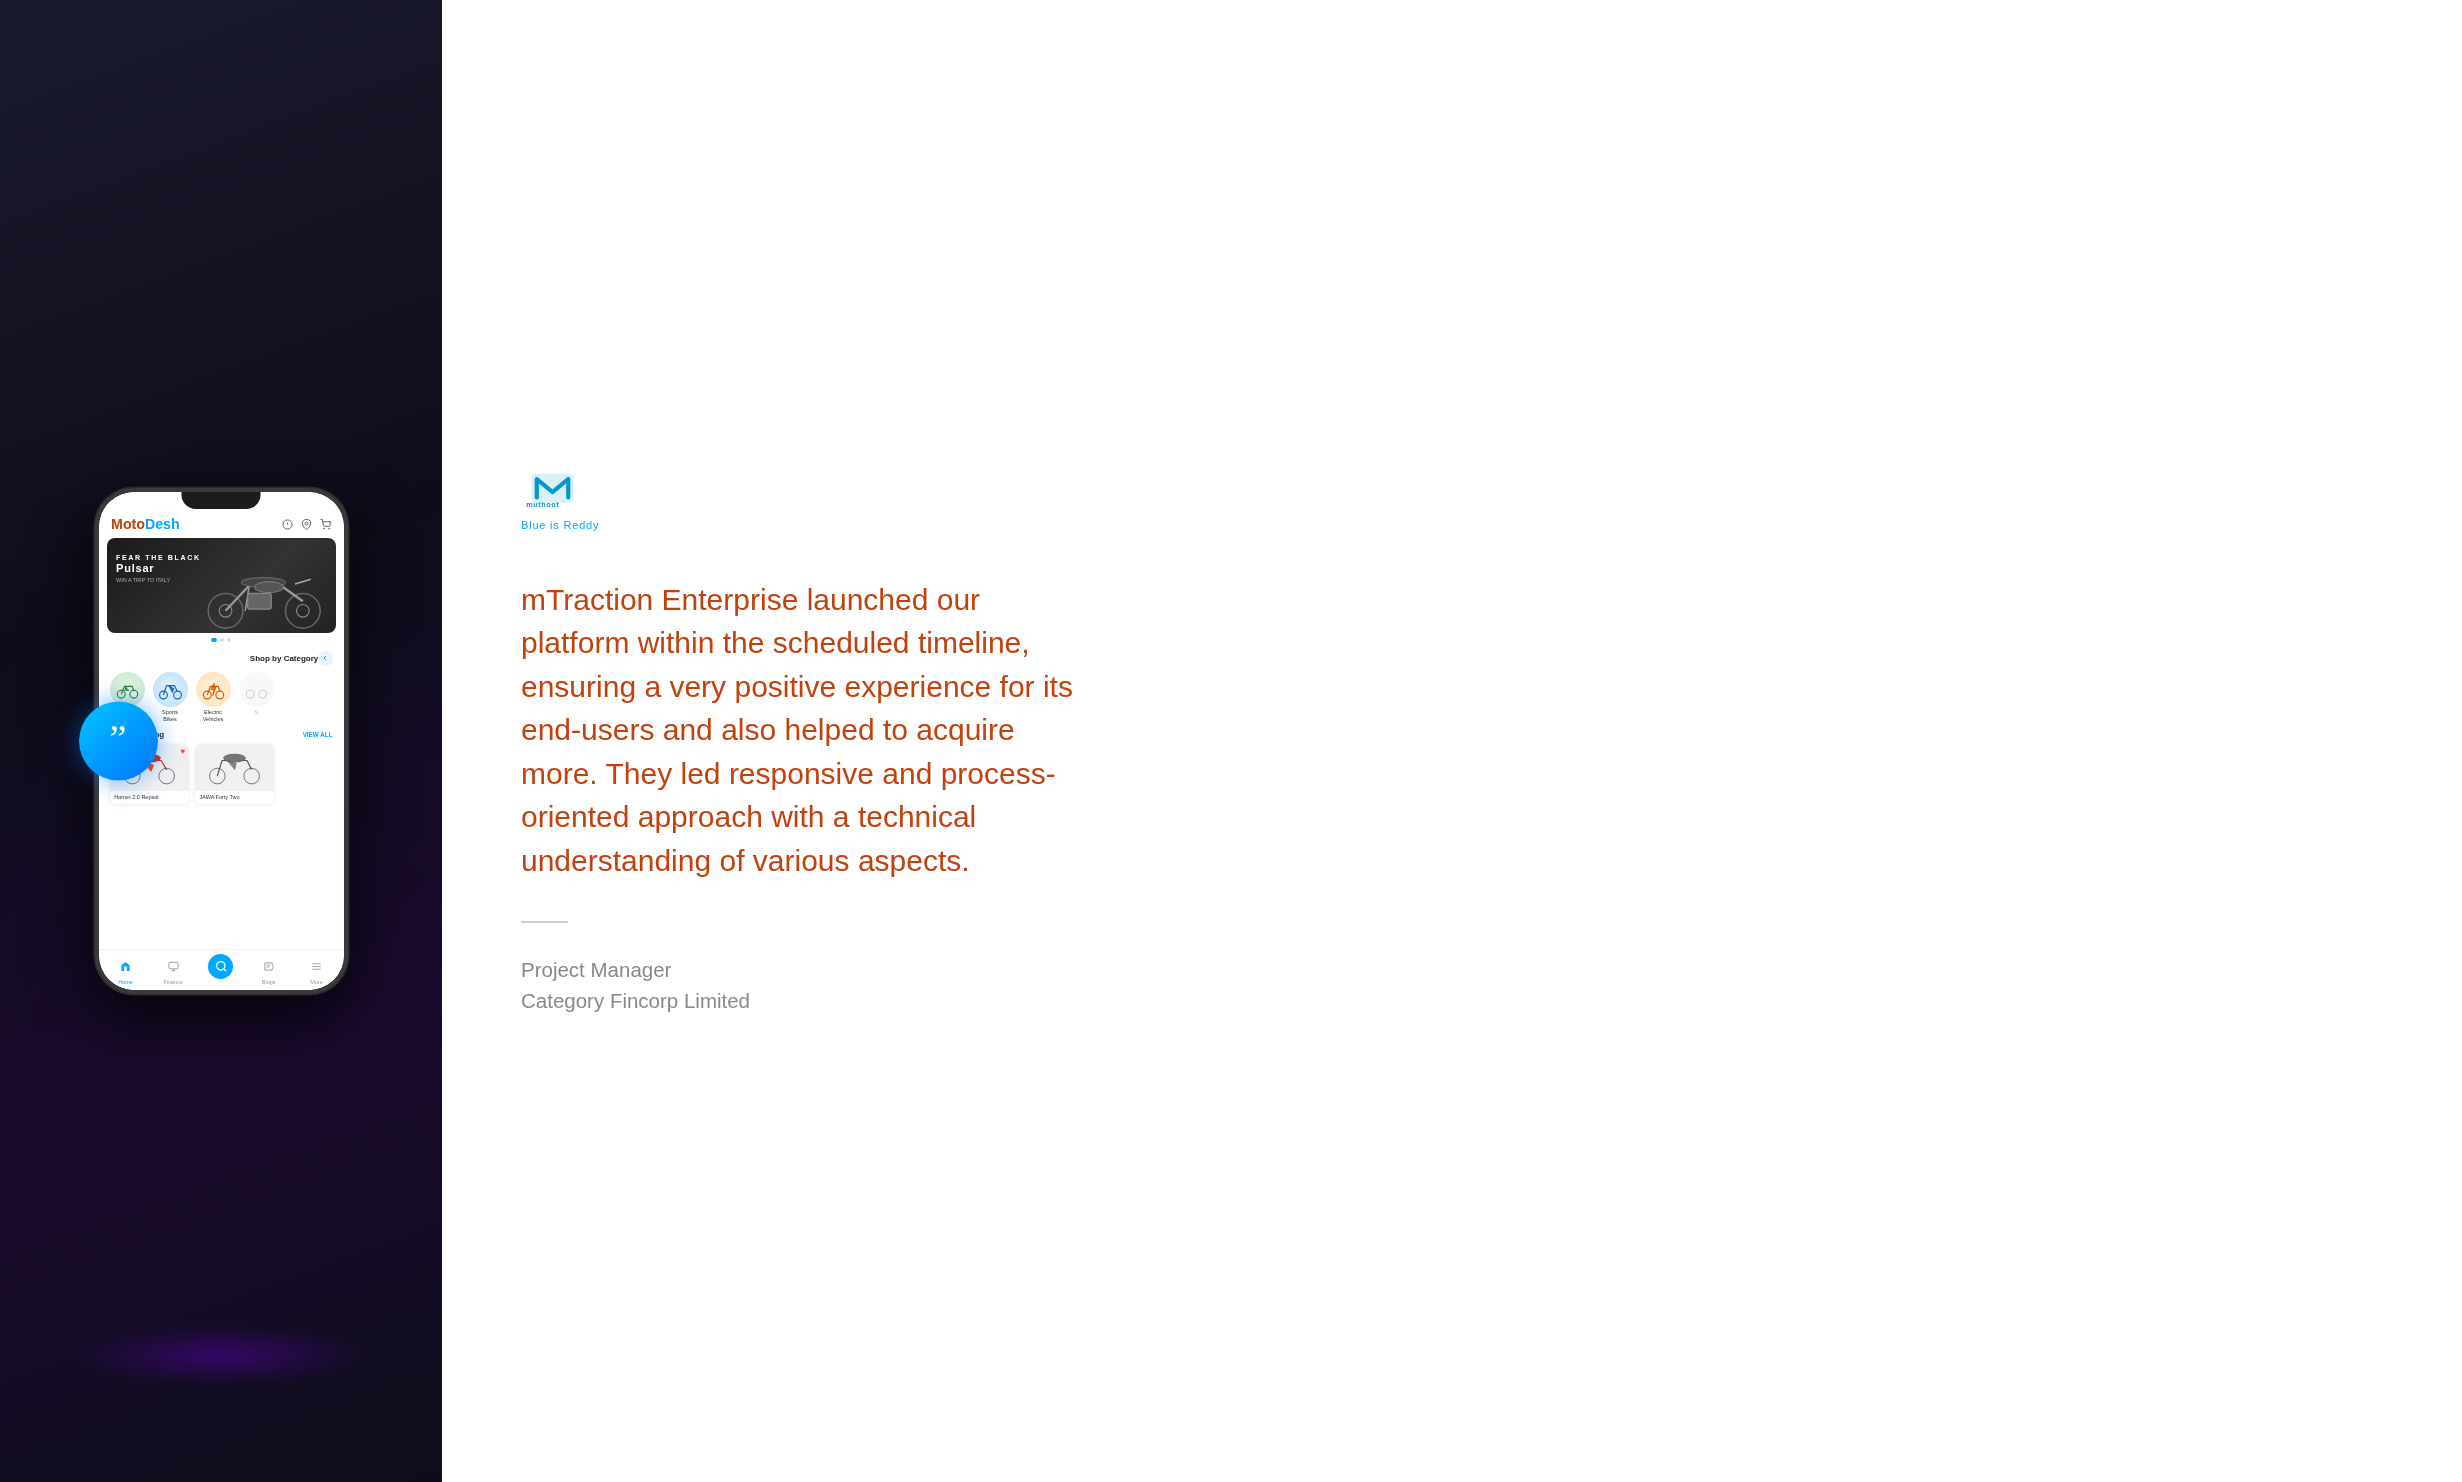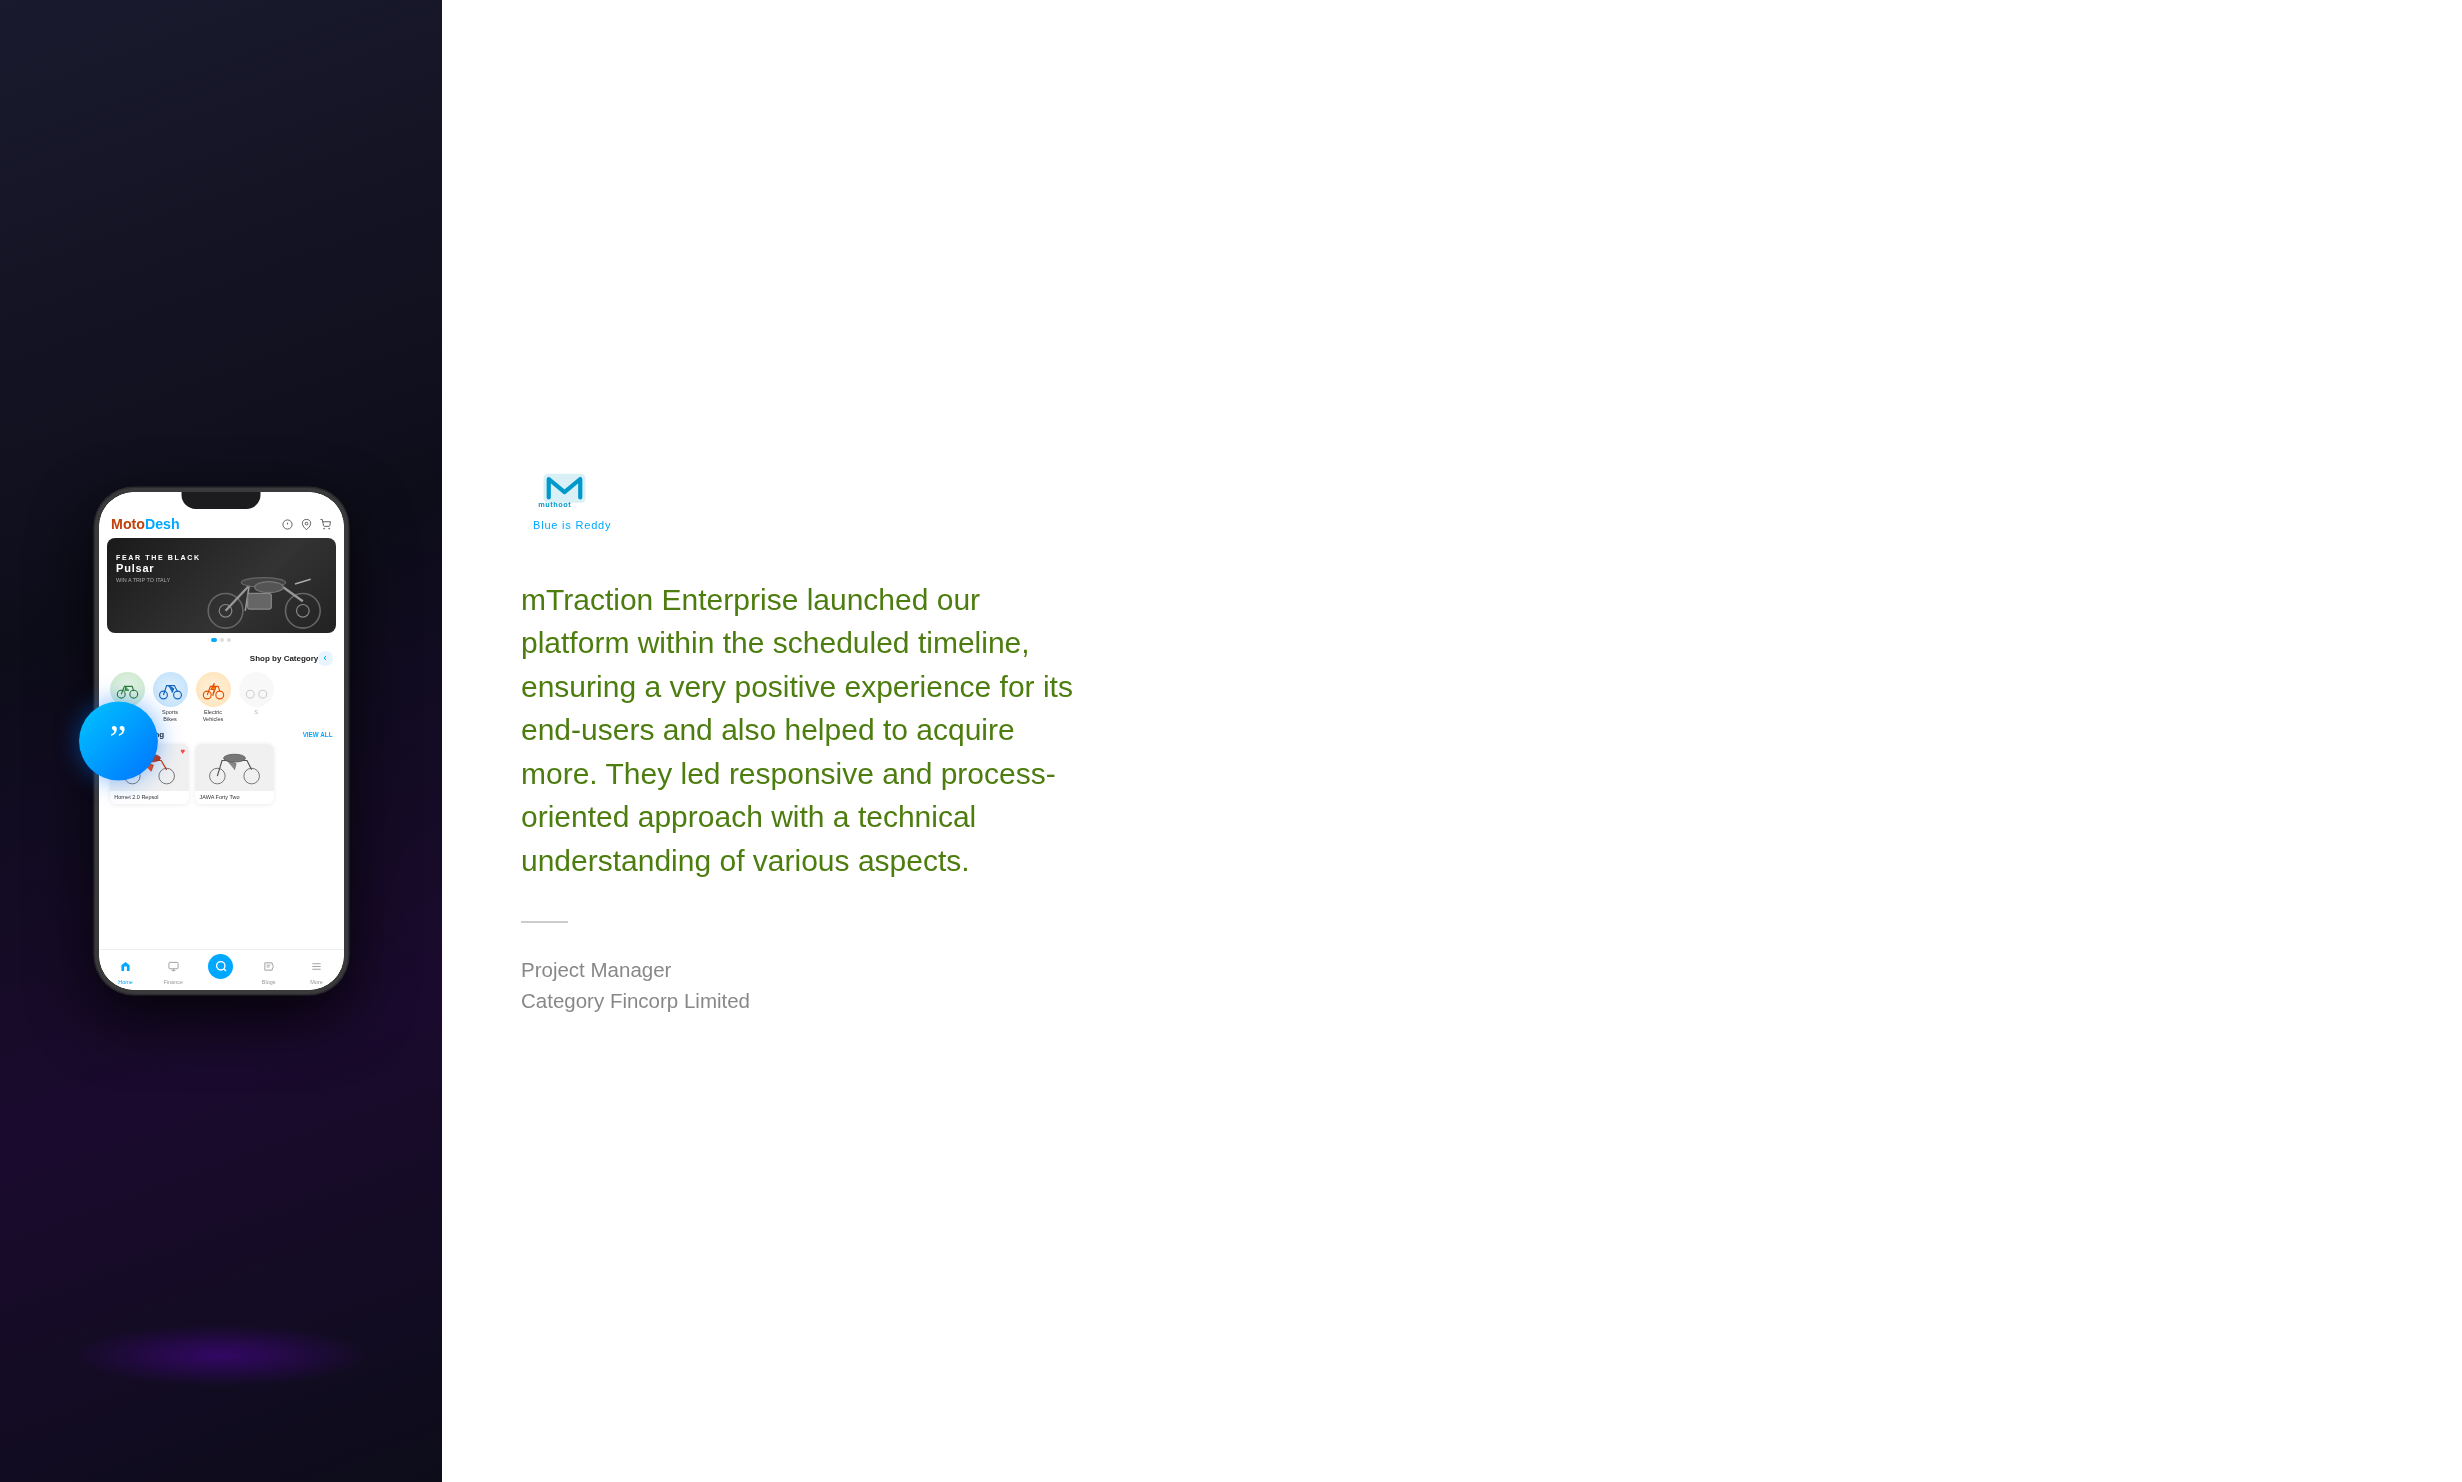--- a/index.html
+++ b/index.html
@@ -377,41 +377,40 @@
       position: relative;
     }
 
     .testimonial-content {
       max-width: 569px;
     }
 
     
     .muthoot-logo {
       margin-bottom: 47px;
-      margin-left: 12px;
     }
 
     .muthoot-logo-icon {
       width: 63px;
       height: 47px;
       margin-bottom: 3.2px;
     }
 
     .muthoot-tagline {
       font-size: 11px;
       color: #00a8ff;
       font-weight: 500;
       letter-spacing: 0.8px;
     }
 
     
     .testimonial-text {
       font-size: 30px;
       line-height: 1.45;
-      color: #4d7c0f;
+      color: #c2410c;
       font-weight: 400;
       margin-bottom: 39px;
     }
 
     
     .divider {
       width: 47px;
       height: 1.6px;
       background: #ccc;
       margin-bottom: 32px;

